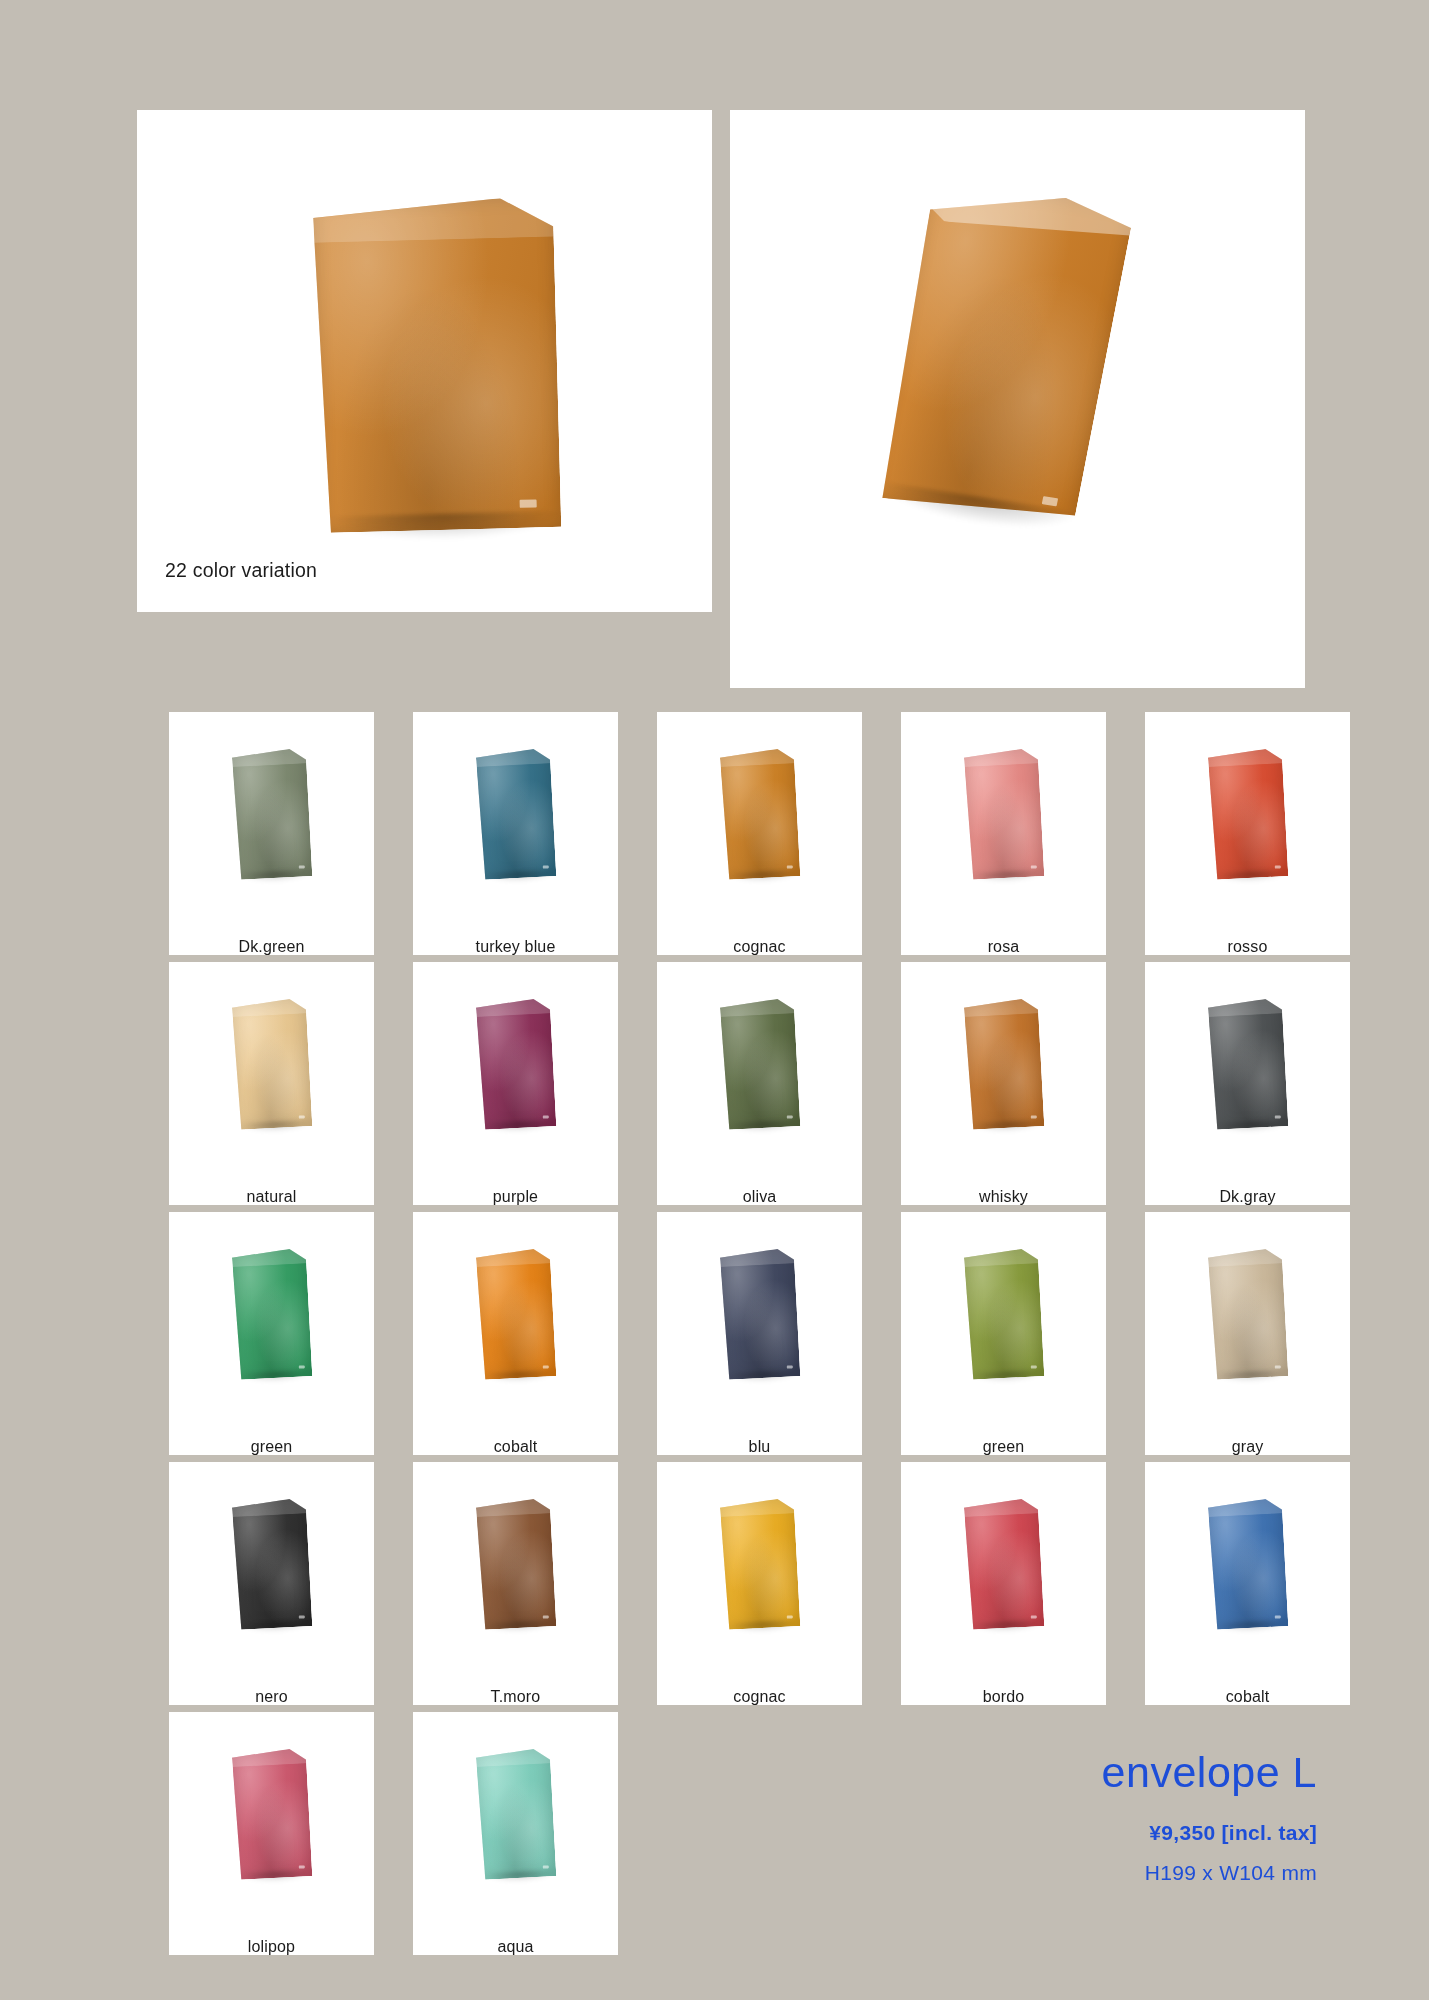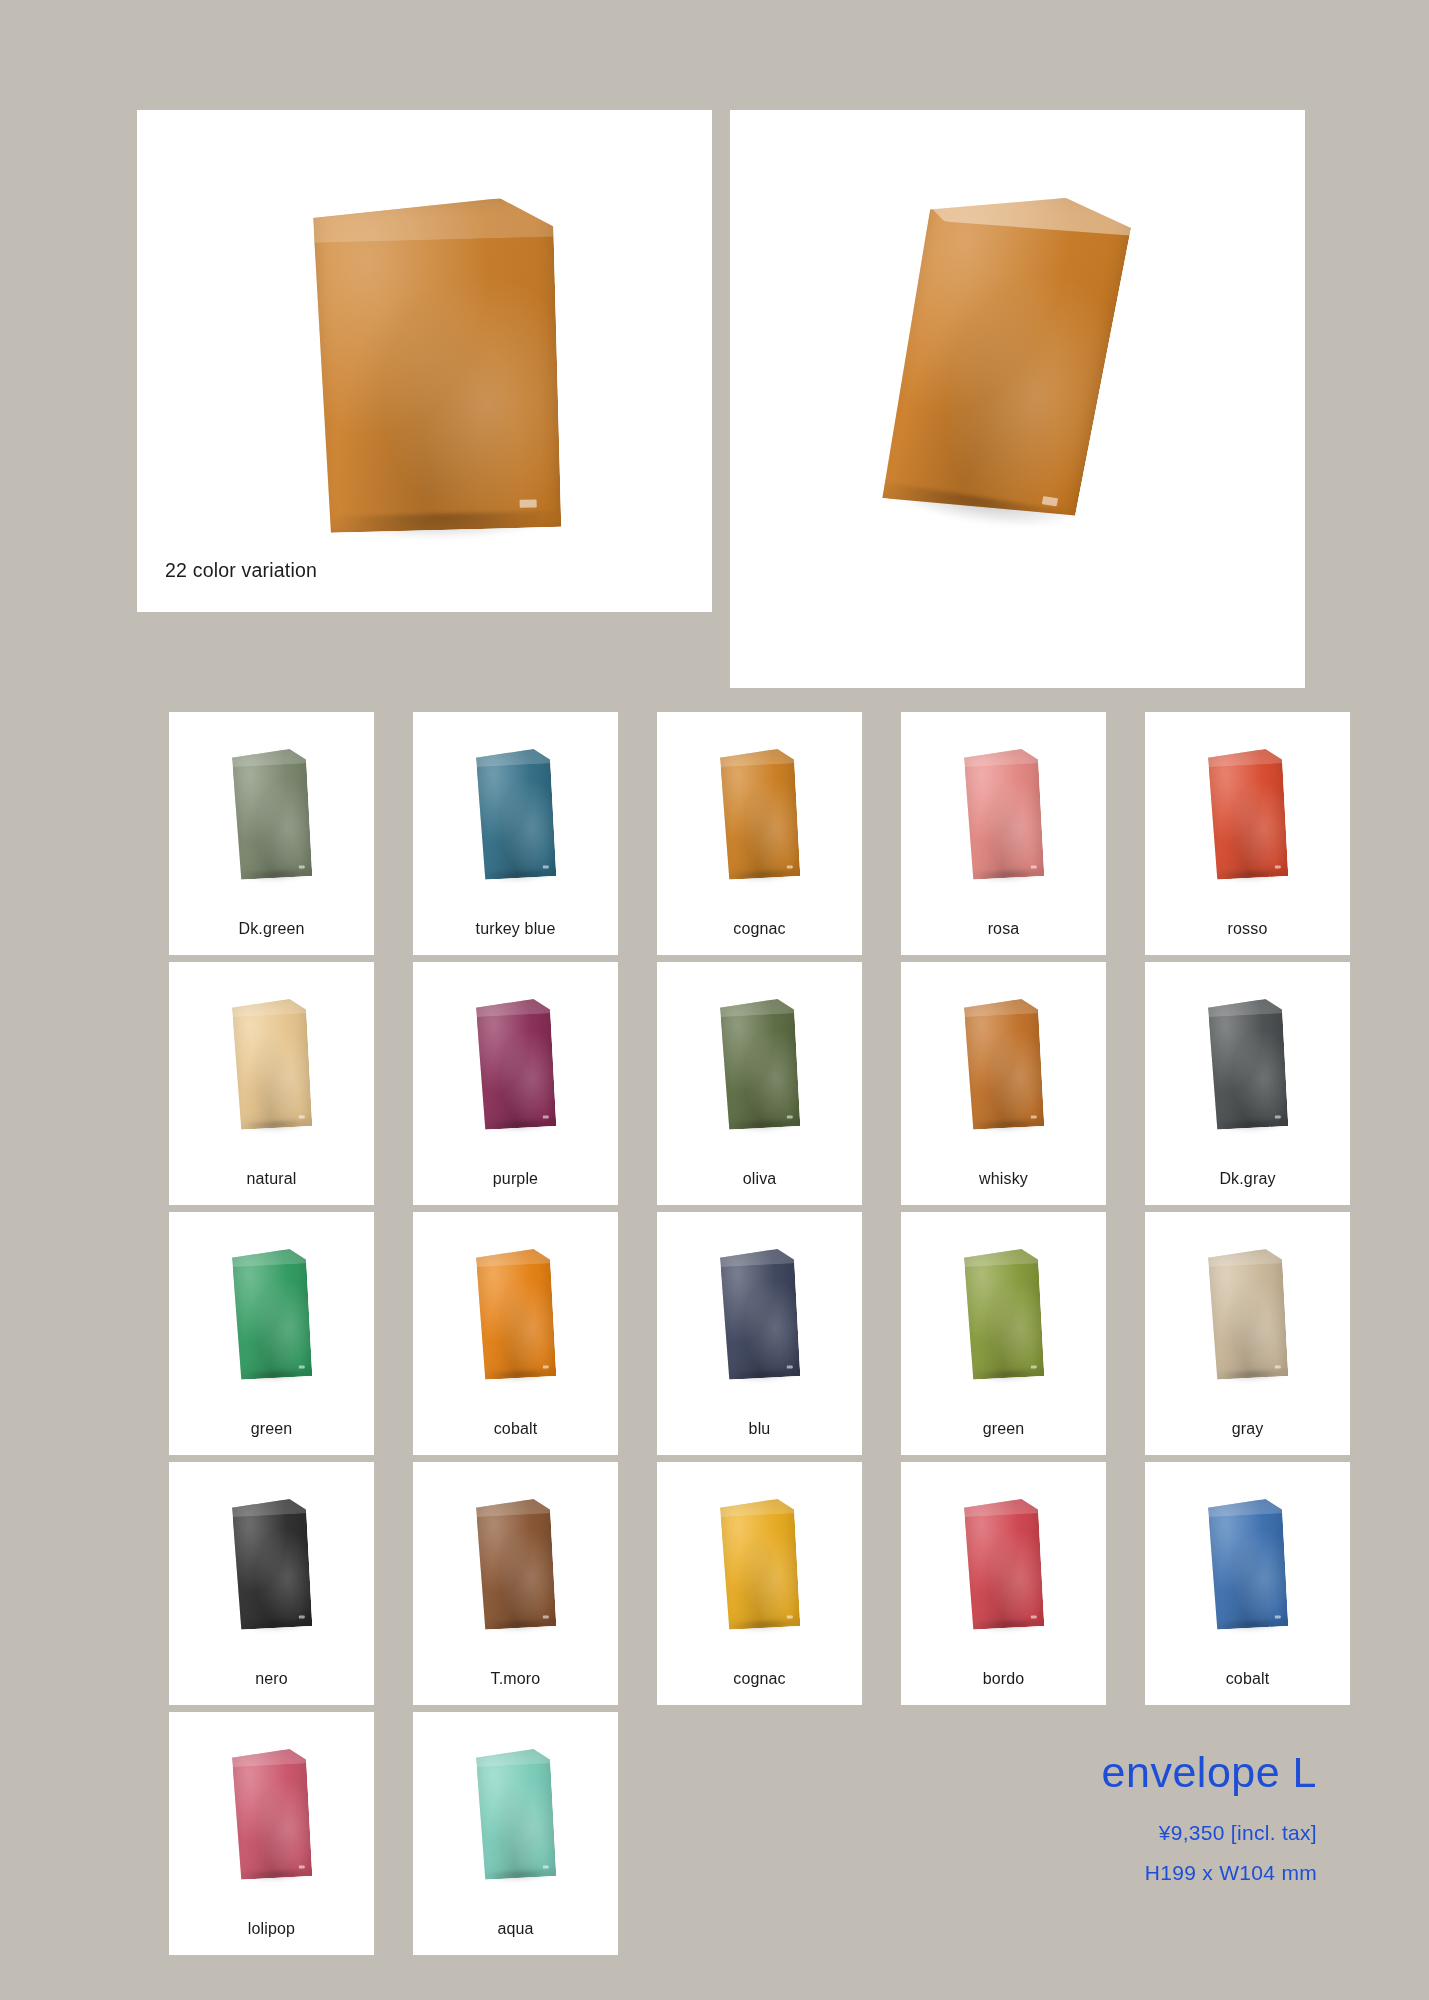--- a/index.html
+++ b/index.html
@@ -123,21 +123,20 @@
     grid-auto-rows: 243px;
     gap: 7px 7px;
   }
   .cell {
     background: #ffffff;
     position: relative;
     display: flex;
     flex-direction: column;
     align-items: center;
     justify-content: flex-end;
-    padding-bottom: 18px;
     margin-left: 32px;
   }
   .cell-art {
     position: absolute;
     left: 50%;
     top: 38px;
     transform: translateX(-50%) rotate(-3deg);
     width: 74px;
     height: 128px;
   }
@@ -160,20 +159,21 @@
     font-size: 43px;
     font-weight: 400;
     letter-spacing: .5px;
     line-height: 1.05;
     margin-bottom: 26px;
   }
   .product-price {
     font-size: 21px;
     letter-spacing: .3px;
     margin-bottom: 16px;
+    font-weight: bold;
   }
   .product-dims {
     font-size: 21px;
     letter-spacing: .3px;
   }
 </style>
 </head>
 <body>
 
 <div id="page">

